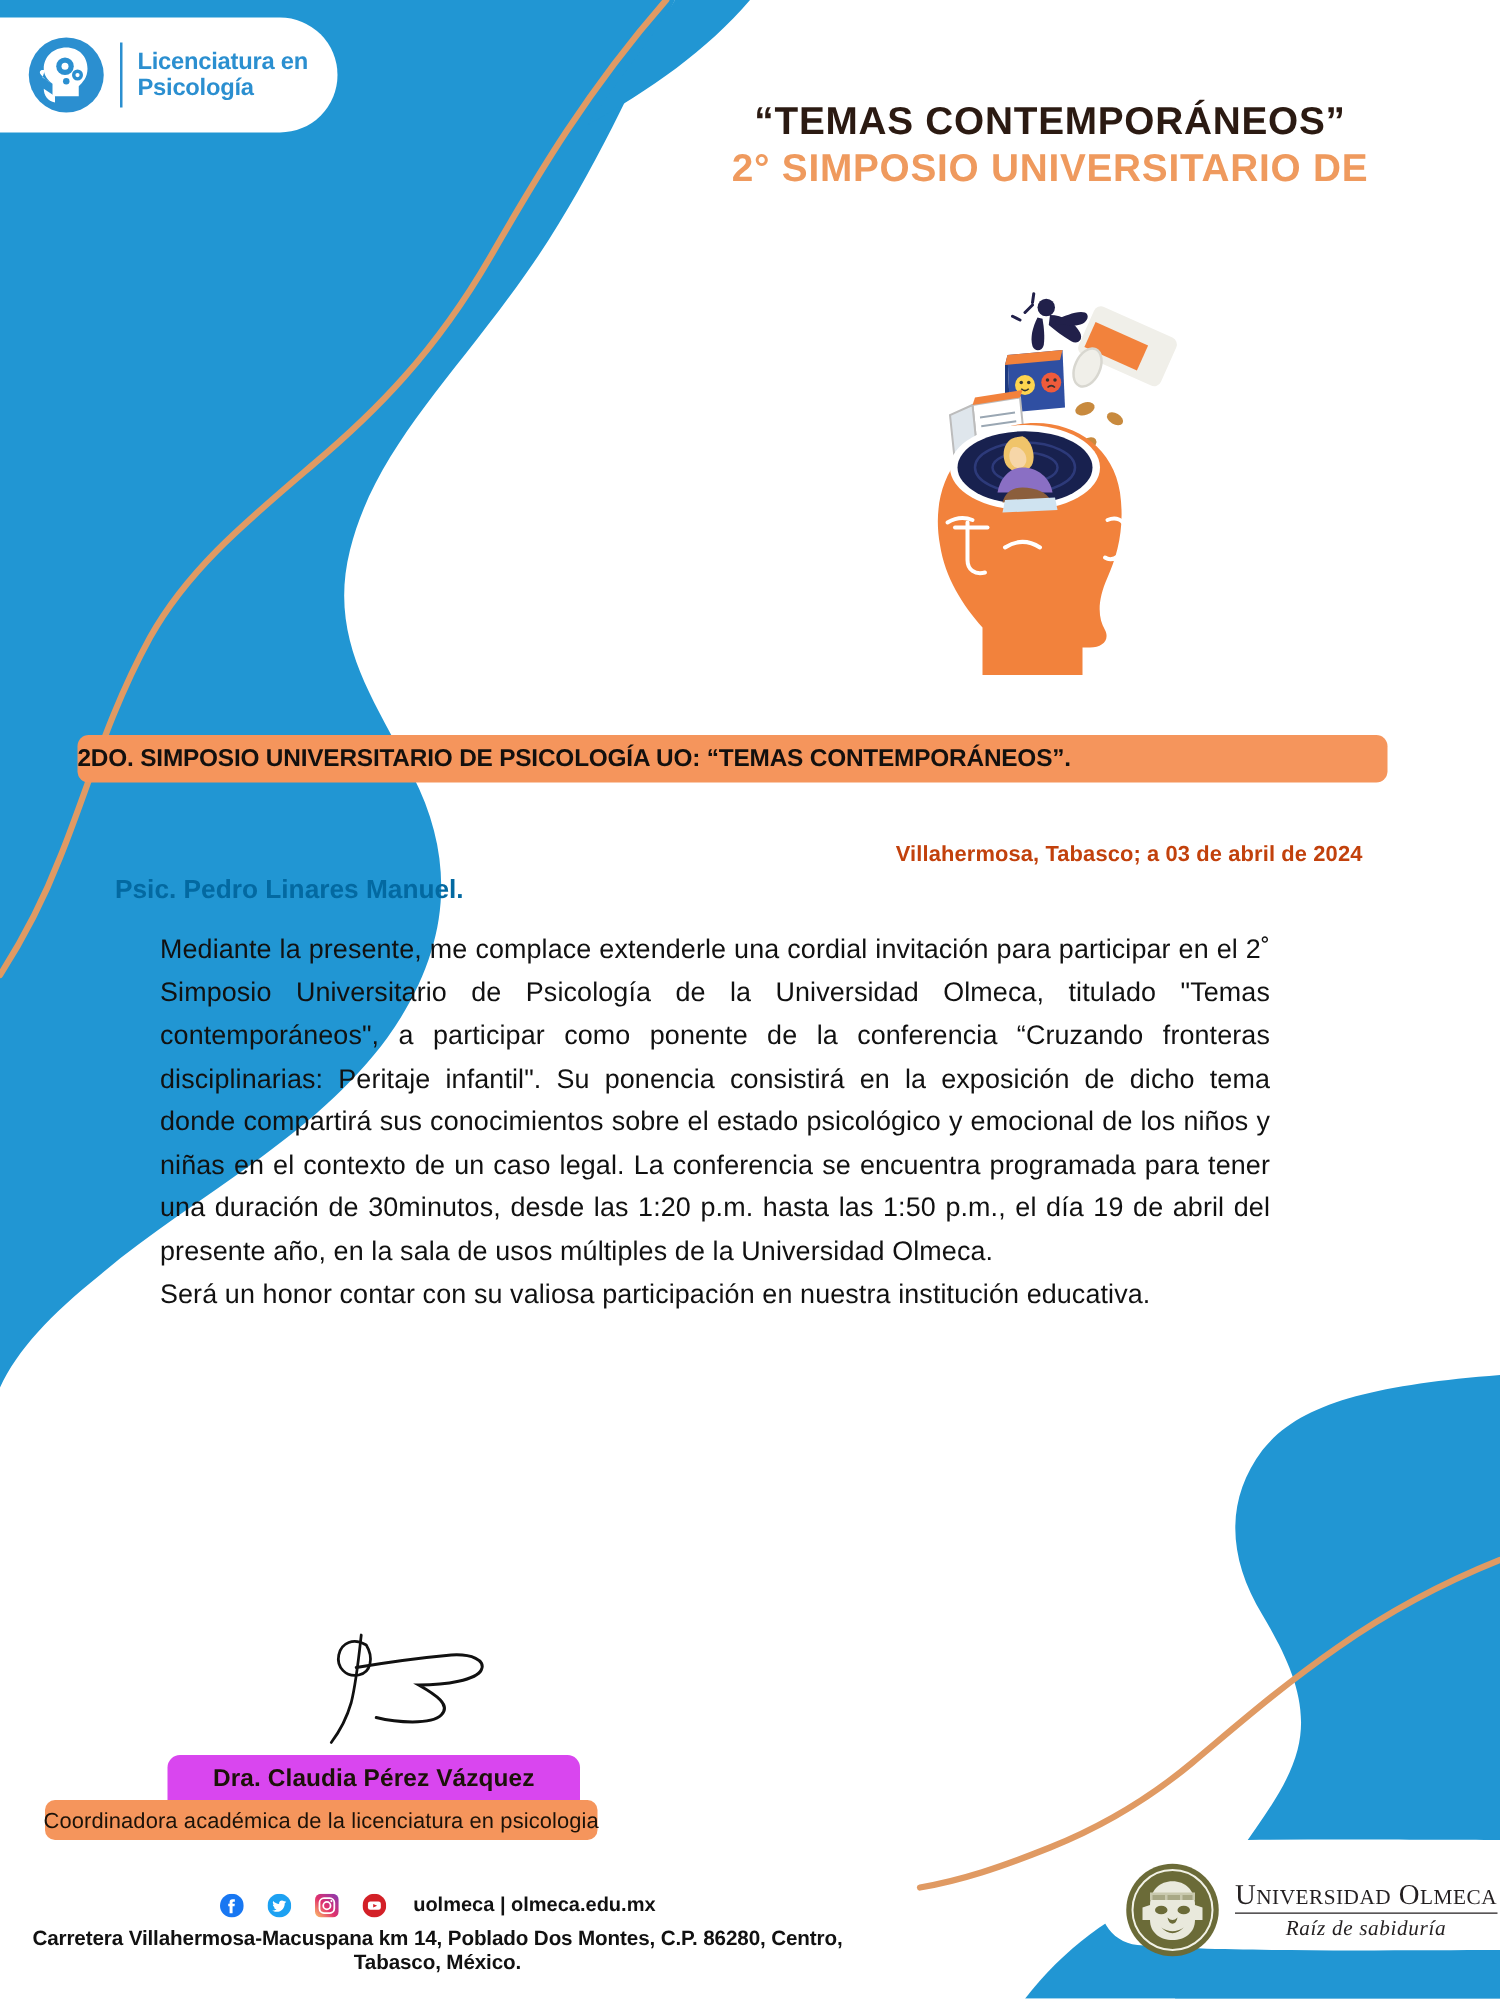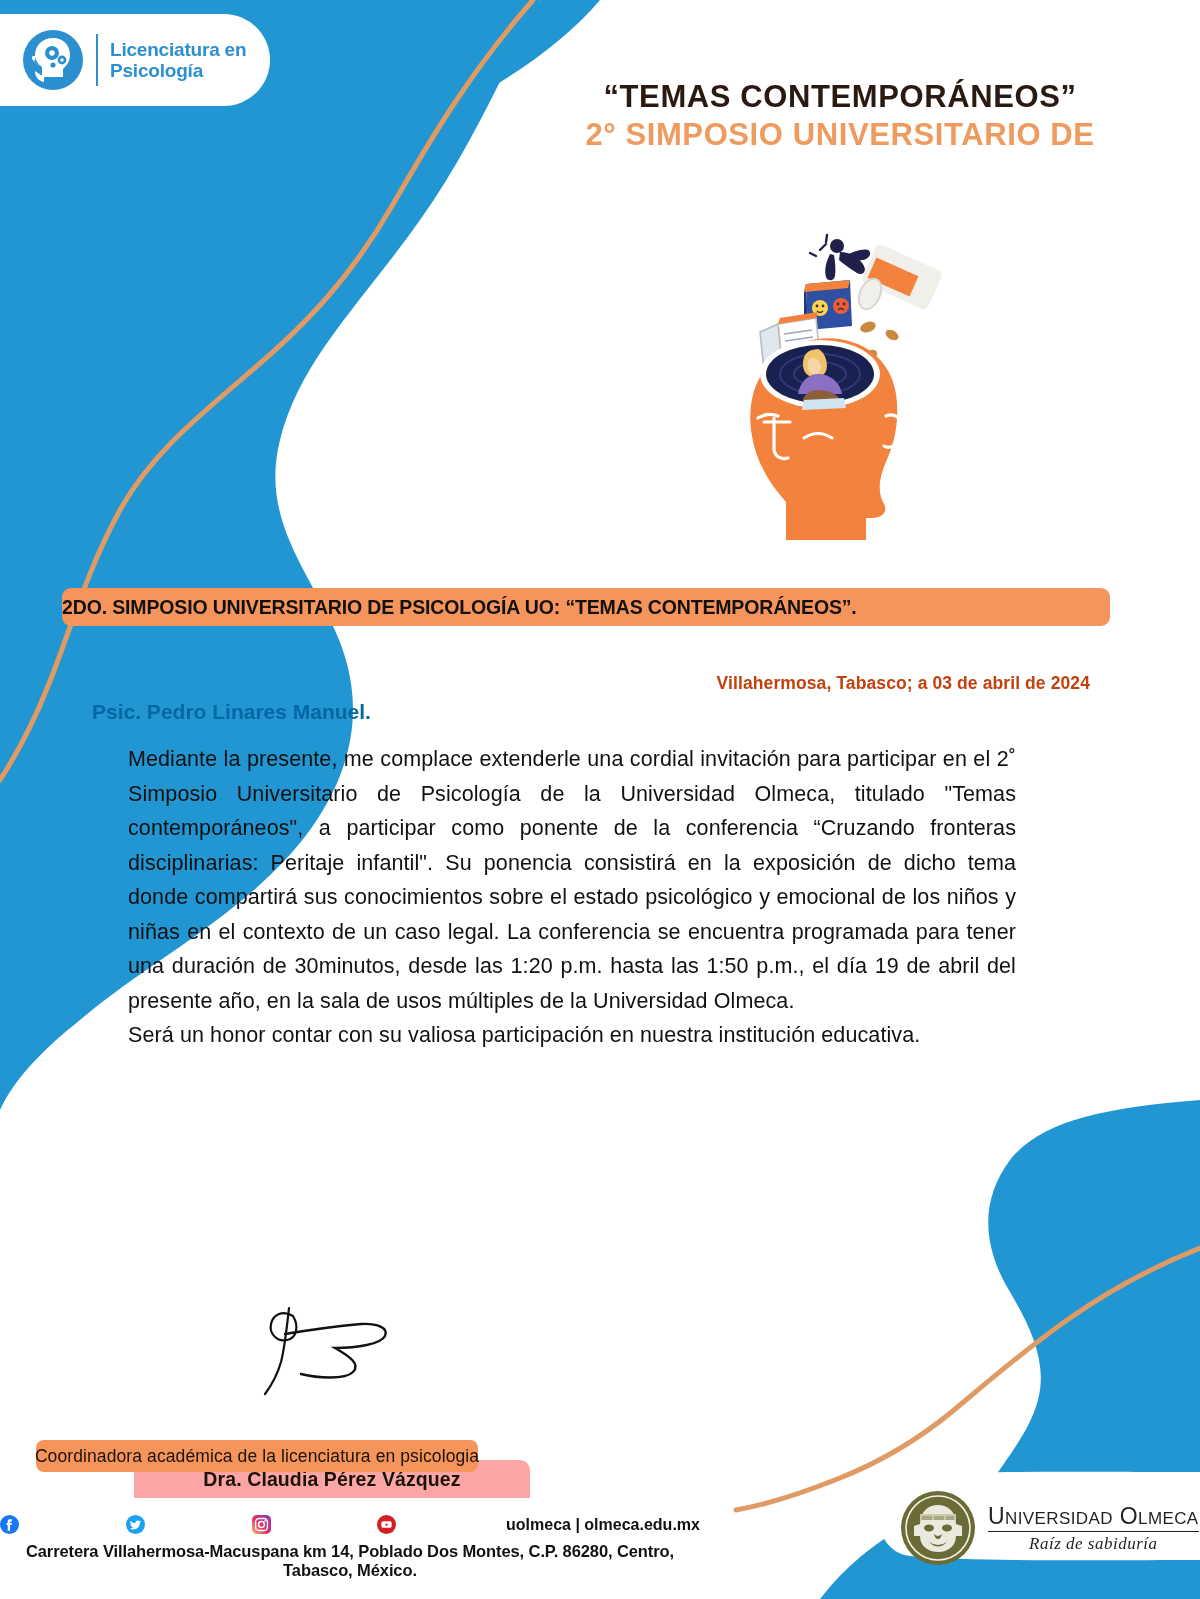--- a/index.html
+++ b/index.html
@@ -176,24 +176,24 @@
   }
   .signature-svg {
     display: block;
     margin: 0 auto;
     width: 230px;
     height: 100px;
   }
   .name-badge {
     position: absolute;
     left: 134px;
-    top: 1460px;
-    width: 396px;
+    top: 1404px;
+    width: 330px;
     height: 38px;
-    background: #fca5a5;
+    background: #d946ef;
     border-top-left-radius: 10px;
     border-top-right-radius: 10px;
     display: flex;
     align-items: center;
     justify-content: center;
     z-index: 8;
   }
   .name-badge-text {
     font-size: 19.5px;
     font-weight: bold;
@@ -222,21 +222,21 @@
   }
 
   
   .social-row {
     position: absolute;
     left: 0px;
     top: 1515px;
     width: 700px;
     display: flex;
     align-items: center;
-    justify-content: space-between;
+    justify-content: center;
     gap: 19px;
     z-index: 8;
   }
   .social-icon { width: 19px; height: 19px; display: block; }
   .handle-text {
     font-size: 16px;
     font-weight: bold;
     color: #111;
     margin-left: 3px;
   }
@@ -260,21 +260,21 @@
     top: 1482px;
     width: 290px;
     height: 92px;
     display: flex;
     align-items: center;
     z-index: 8;
   }
   .uni-seal { width: 76px; height: 76px; flex: 0 0 76px; }
   .uni-text { margin-left: 12px; }
   .uni-name {
-    font-family: Liberation Sans, sans-serif;
+    font-family: Liberation Serif, serif;
     font-size: 23px;
     color: #231f20;
     letter-spacing: 0.4px;
     border-bottom: 1.4px solid #231f20;
     padding-bottom: 1px;
     white-space: nowrap;
   }
   .uni-name .sc { font-size: 17px; }
   .uni-tag {
     font-family: Liberation Serif, serif;

